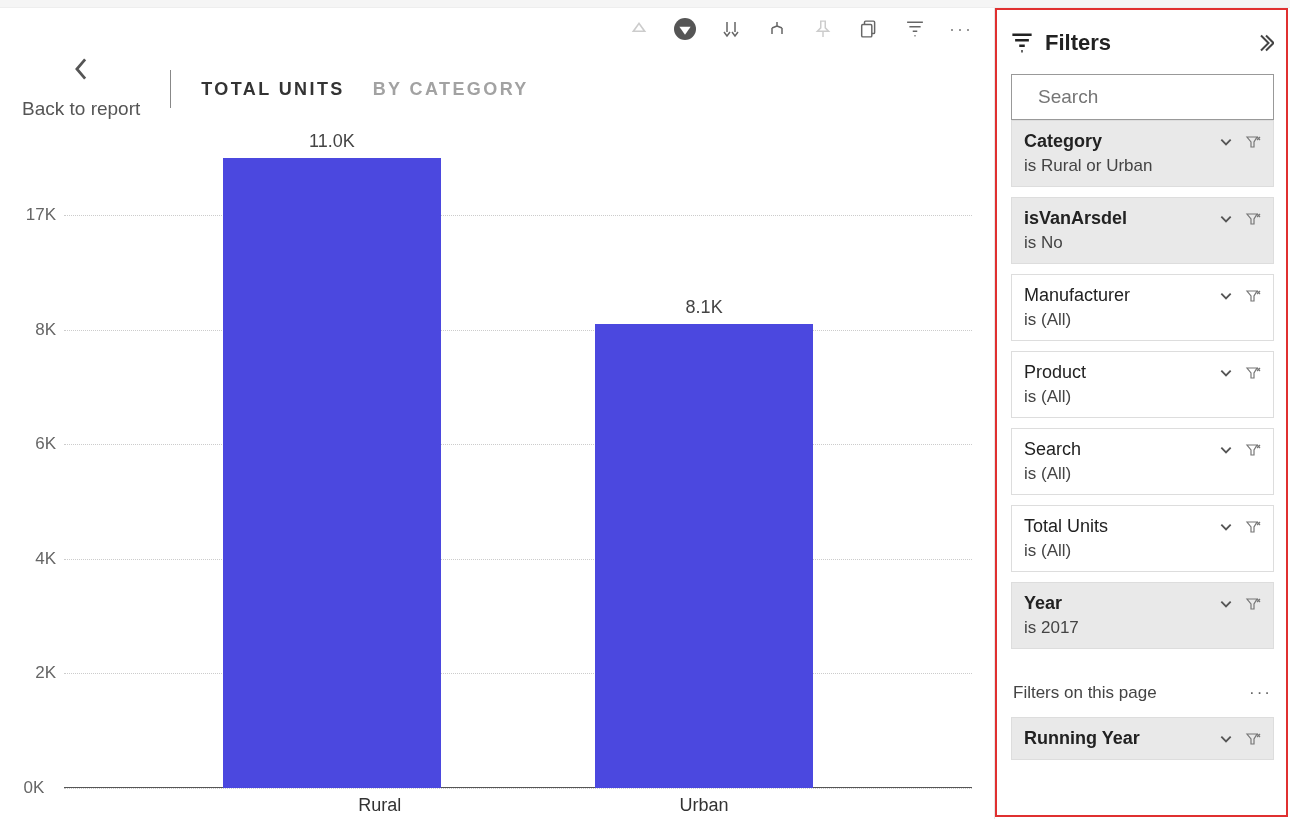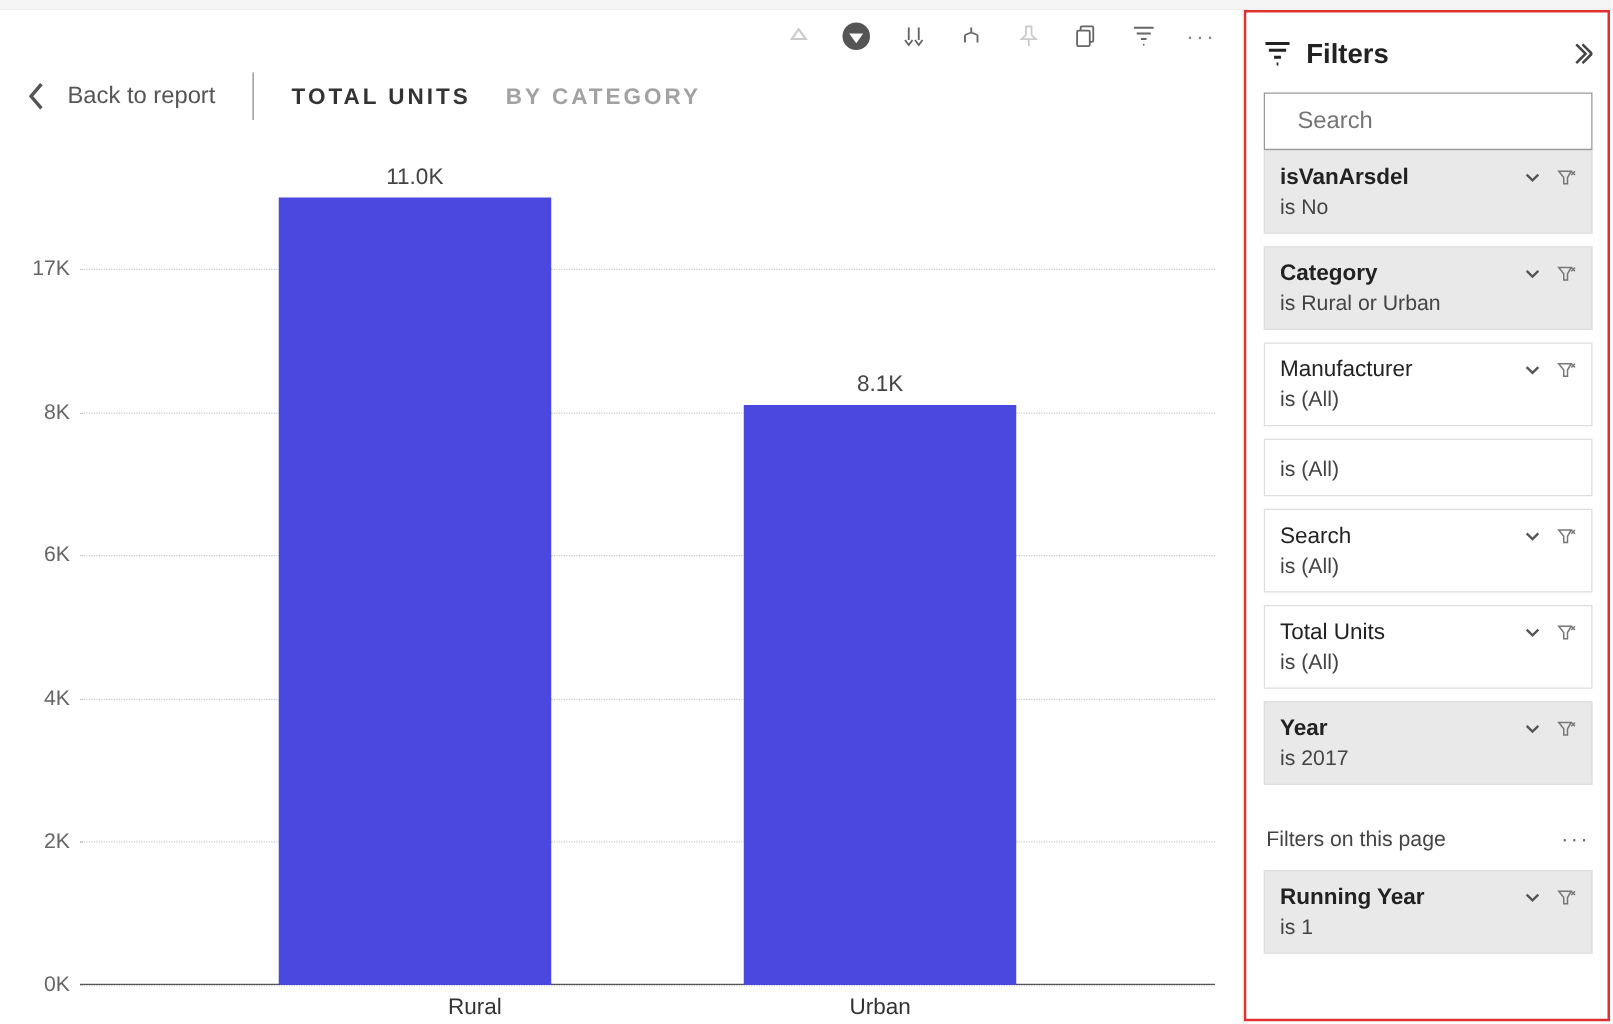--- a/index.html
+++ b/index.html
@@ -50,20 +50,21 @@
     align-items: center;
     padding: 50px 8px 0 18px;
     gap: 28px;
   }
   .back-btn {
     display: flex; align-items: center;
     gap: 18px;
     color: #555;
     font-size: 19px;
     cursor: pointer;
+    flex-direction: column;
   }
   .tab-divider {
     width: 1px; height: 38px;
     background: #888;
     margin: 0 2px;
   }
   .tab {
     font-size: 18px;
     letter-spacing: 2.4px;
     font-weight: 600;
@@ -269,21 +270,21 @@
       </div>
       <div class="tab-divider"></div>
       <div class="tab active">TOTAL UNITS</div>
       <div class="tab">BY CATEGORY</div>
     </div>
 
     <div class="chart-wrap">
       <div class="plot" id="plot" style="height: 630px;">
         <div class="baseline"></div>
       <div class="gridline" style="top: 100%;"></div>
-          <div class="ytick" style="top: 100%;">0K</div>
+          <div class="ytick" style="top: 100%; text-align: center;">0K</div>
           <div class="gridline" style="top: 81.8182%;"></div>
           <div class="ytick" style="top: 81.8182%;">2K</div>
           <div class="gridline" style="top: 63.6364%;"></div>
           <div class="ytick" style="top: 63.6364%;">4K</div>
           <div class="gridline" style="top: 45.4545%;"></div>
           <div class="ytick" style="top: 45.4545%;">6K</div>
           <div class="gridline" style="top: 27.2727%;"></div>
           <div class="ytick" style="top: 27.2727%;">8K</div>
           <div class="gridline" style="top: 9.09091%;"></div>
           <div class="ytick" style="top: 9.09091%;">17K</div>
@@ -318,58 +319,58 @@
         <svg width="20" height="20" viewBox="0 0 16 16">
             <circle cx="6.5" cy="6.5" r="5" fill="none" stroke="#555" stroke-width="1.6"></circle>
             <line x1="10.5" y1="10.5" x2="15" y2="15" stroke="#555" stroke-width="1.6"></line>
           </svg>
         <input type="text" placeholder="Search" style="">
       </div>
 
       <div id="filter-cards">
           <div class="filter-card applied">
             <div class="fc-head">
+              <span class="fc-title">Category</span>
+              <span class="fc-icons">
+                <span>
+                  <svg width="14" height="14" viewBox="0 0 12 12">
+                    <path d="M2 4 L6 8 L10 4" fill="none" stroke="#555" stroke-width="1.6"></path>
+                  </svg>
+                </span>
+                <span>
+                  <svg width="16" height="14" viewBox="0 0 16 14">
+                    <path d="M2 2 H12 L9 7 V12 H6 V7 Z" fill="none" stroke="#777" stroke-width="1.2"></path>
+                    <line x1="12" y1="2" x2="15" y2="5" stroke="#777" stroke-width="1.2"></line>
+                    <line x1="15" y1="2" x2="12" y2="5" stroke="#777" stroke-width="1.2"></line>
+                  </svg>
+                </span>
+              </span>
+            </div>
+            <div class="fc-sub">is Rural or Urban</div>
+          </div>
+          <div class="filter-card applied">
+            <div class="fc-head">
               <span class="fc-title">isVanArsdel</span>
               <span class="fc-icons">
                 <span>
                   <svg width="14" height="14" viewBox="0 0 12 12">
                     <path d="M2 4 L6 8 L10 4" fill="none" stroke="#555" stroke-width="1.6"></path>
                   </svg>
                 </span>
                 <span>
                   <svg width="16" height="14" viewBox="0 0 16 14">
                     <path d="M2 2 H12 L9 7 V12 H6 V7 Z" fill="none" stroke="#777" stroke-width="1.2"></path>
                     <line x1="12" y1="2" x2="15" y2="5" stroke="#777" stroke-width="1.2"></line>
                     <line x1="15" y1="2" x2="12" y2="5" stroke="#777" stroke-width="1.2"></line>
                   </svg>
                 </span>
               </span>
             </div>
             <div class="fc-sub">is No</div>
           </div>
-          <div class="filter-card applied">
-            <div class="fc-head">
-              <span class="fc-title">Category</span>
-              <span class="fc-icons">
-                <span>
-                  <svg width="14" height="14" viewBox="0 0 12 12">
-                    <path d="M2 4 L6 8 L10 4" fill="none" stroke="#555" stroke-width="1.6"></path>
-                  </svg>
-                </span>
-                <span>
-                  <svg width="16" height="14" viewBox="0 0 16 14">
-                    <path d="M2 2 H12 L9 7 V12 H6 V7 Z" fill="none" stroke="#777" stroke-width="1.2"></path>
-                    <line x1="12" y1="2" x2="15" y2="5" stroke="#777" stroke-width="1.2"></line>
-                    <line x1="15" y1="2" x2="12" y2="5" stroke="#777" stroke-width="1.2"></line>
-                  </svg>
-                </span>
-              </span>
-            </div>
-            <div class="fc-sub">is Rural or Urban</div>
-          </div>
           <div class="filter-card">
             <div class="fc-head">
               <span class="fc-title">Manufacturer</span>
               <span class="fc-icons">
                 <span>
                   <svg width="14" height="14" viewBox="0 0 12 12">
                     <path d="M2 4 L6 8 L10 4" fill="none" stroke="#555" stroke-width="1.6"></path>
                   </svg>
                 </span>
                 <span>
@@ -377,20 +378,37 @@
                     <path d="M2 2 H12 L9 7 V12 H6 V7 Z" fill="none" stroke="#777" stroke-width="1.2"></path>
                     <line x1="12" y1="2" x2="15" y2="5" stroke="#777" stroke-width="1.2"></line>
                     <line x1="15" y1="2" x2="12" y2="5" stroke="#777" stroke-width="1.2"></line>
                   </svg>
                 </span>
               </span>
             </div>
             <div class="fc-sub">is (All)</div>
           </div>
           <div class="filter-card">
+            <div class="fc-head">
+              <span class="fc-title">Product</span>
+              <span class="fc-icons">
+                <span>
+                  <svg width="14" height="14" viewBox="0 0 12 12">
+                    <path d="M2 4 L6 8 L10 4" fill="none" stroke="#555" stroke-width="1.6"></path>
+                  </svg>
+                </span>
+                <span>
+                  <svg width="16" height="14" viewBox="0 0 16 14">
+                    <path d="M2 2 H12 L9 7 V12 H6 V7 Z" fill="none" stroke="#777" stroke-width="1.2"></path>
+                    <line x1="12" y1="2" x2="15" y2="5" stroke="#777" stroke-width="1.2"></line>
+                    <line x1="15" y1="2" x2="12" y2="5" stroke="#777" stroke-width="1.2"></line>
+                  </svg>
+                </span>
+              </span>
+            </div>
             <div class="fc-sub">is (All)</div>
           </div>
           <div class="filter-card">
             <div class="fc-head">
               <span class="fc-title">Search</span>
               <span class="fc-icons">
                 <span>
                   <svg width="14" height="14" viewBox="0 0 12 12">
                     <path d="M2 4 L6 8 L10 4" fill="none" stroke="#555" stroke-width="1.6"></path>
                   </svg>
@@ -465,19 +483,18 @@
                 </span>
                 <span>
                   <svg width="16" height="14" viewBox="0 0 16 14">
                     <path d="M2 2 H12 L9 7 V12 H6 V7 Z" fill="none" stroke="#777" stroke-width="1.2"></path>
                     <line x1="12" y1="2" x2="15" y2="5" stroke="#777" stroke-width="1.2"></line>
                     <line x1="15" y1="2" x2="12" y2="5" stroke="#777" stroke-width="1.2"></line>
                   </svg>
                 </span>
               </span>
             </div>
-            <div class="fc-sub">is 1</div>
           </div>
         </div>
     </div>
   </div>
 
 </div>
 
 </body></html>

